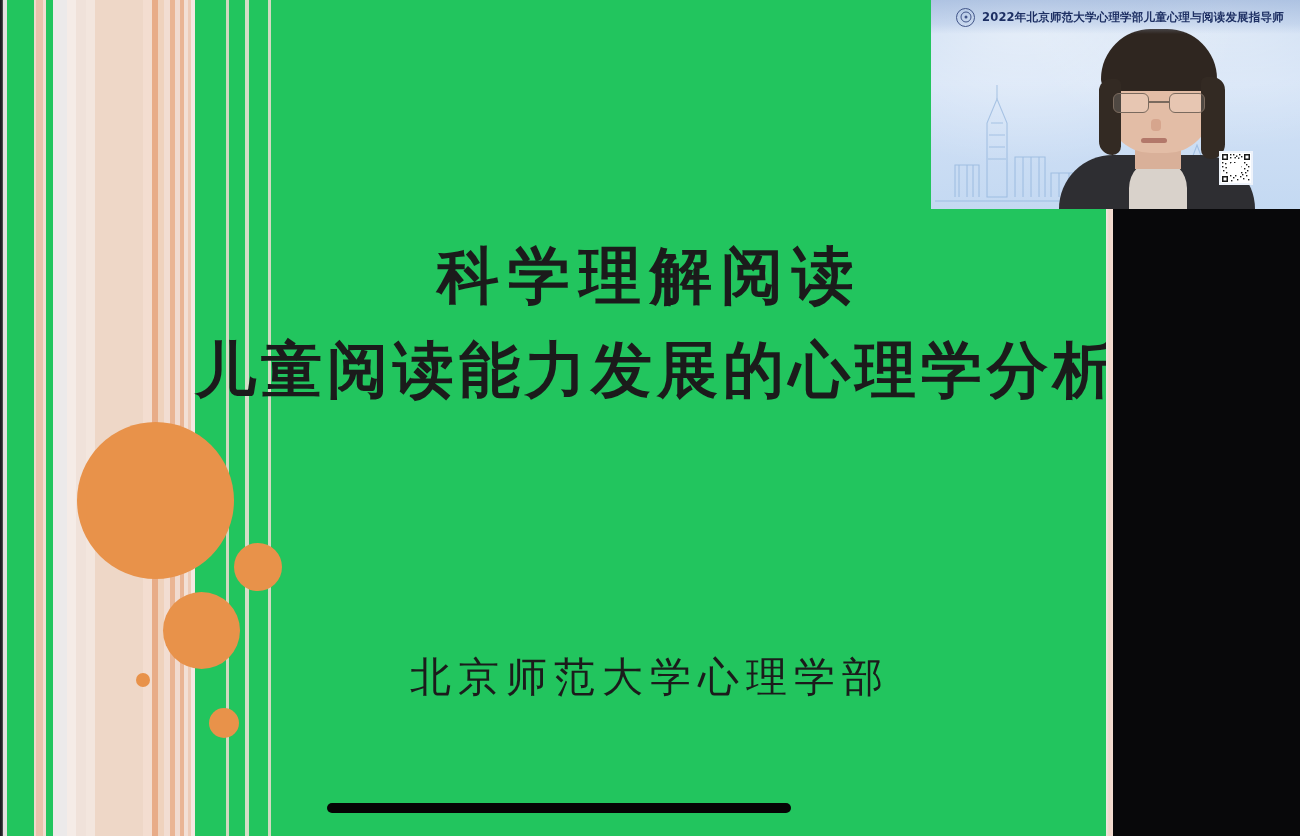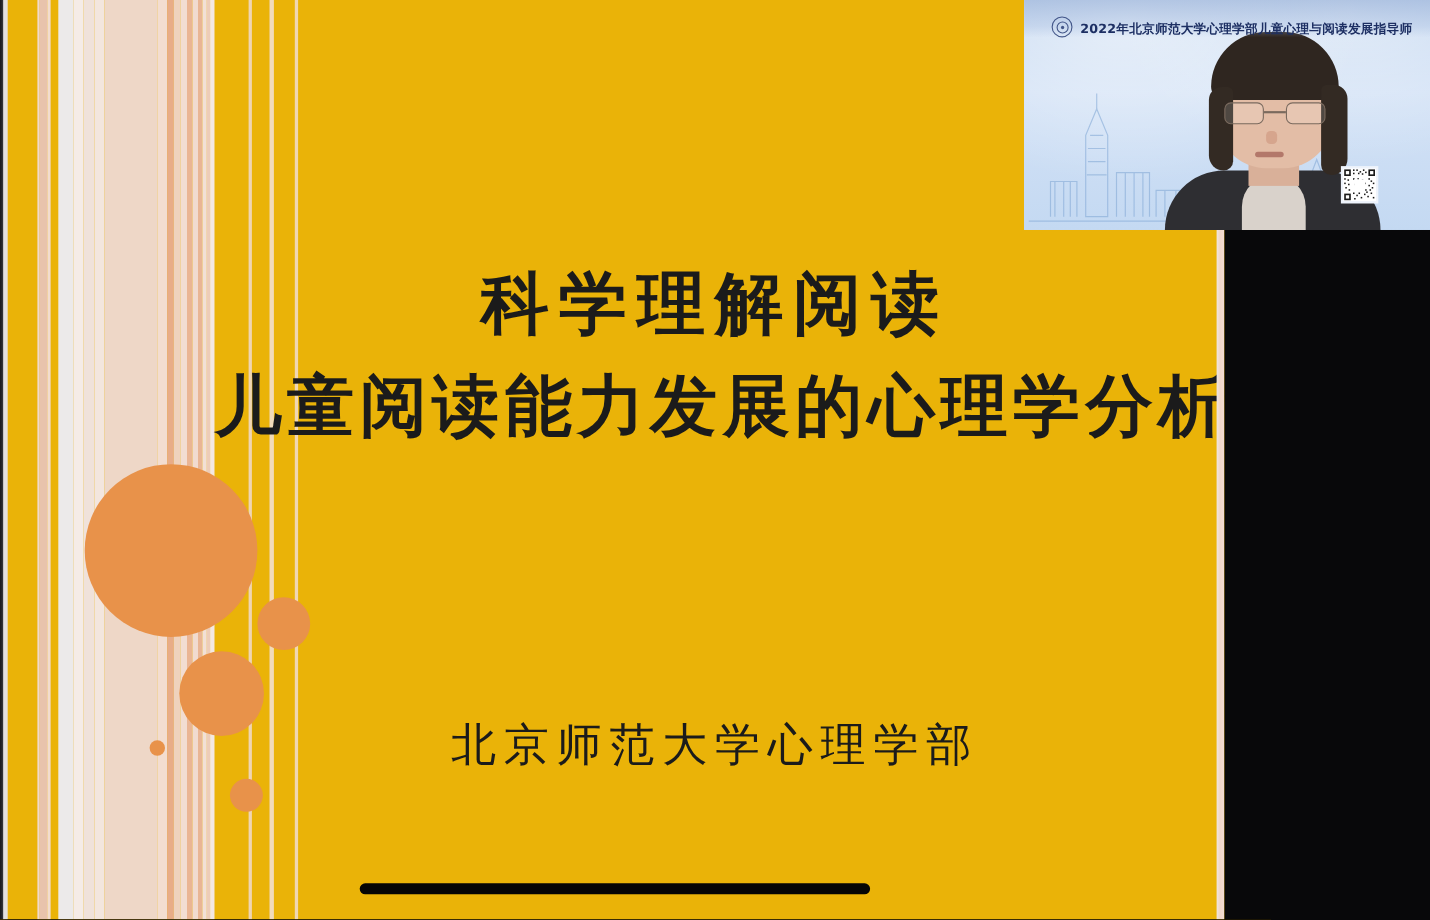--- a/index.html
+++ b/index.html
@@ -103,21 +103,21 @@
     position:absolute; inset:0;
     background:
       radial-gradient(ellipse at 25% 8%, rgba(255,255,255,.55) 0%, rgba(255,255,255,0) 55%),
       radial-gradient(ellipse at 80% 4%, rgba(255,255,255,.45) 0%, rgba(255,255,255,0) 50%),
       linear-gradient(180deg,#c2d6ef 0%, #d3e2f6 40%, #c4d9f2 100%);
   }
   .cam-banner{
     position:absolute; left:0; top:0;
     width:100%; height:34px;
     background:linear-gradient(180deg,rgba(150,175,215,.62) 0%,rgba(168,190,225,.40) 70%,rgba(180,200,230,0) 100%);
-    display:flex; align-items:flex-end;
+    display:flex; align-items:center;
     padding-left:25px;
     gap:7px;
   }
   .cam-logo{
     width:19px; height:19px; border-radius:50%;
     border:1.4px solid #2b3f77;
     position:relative; flex:none;
     opacity:.85;
   }
   .cam-logo:before{
@@ -209,21 +209,21 @@
   }
 
   
   .soft{ filter:blur(.35px); }
 </style>
 </head>
 <body>
 
 <div id="screen" style="background: rgb(8, 8, 10);">
 
-  <div id="slide" style="background: #eab308;">
+  <div id="slide" style="background: #22c55e;">
 
     <div class="edge-dark"></div>
 
     <div class="stripes" id="stripe-band">
         <div class="stripe" style="left: 0px; width: 4px; background: rgb(227, 225, 224);"></div>
         <div class="stripe" style="left: 31px; width: 2px; background: rgb(240, 217, 204);"></div>
         <div class="stripe" style="left: 33px; width: 7px; background: rgb(232, 195, 172);"></div>
         <div class="stripe" style="left: 40px; width: 3px; background: rgb(242, 220, 207);"></div>
         <div class="stripe" style="left: 50px; width: 14px; background: rgb(236, 234, 234);"></div>
         <div class="stripe" style="left: 64px; width: 9px; background: rgb(245, 236, 231);"></div>

